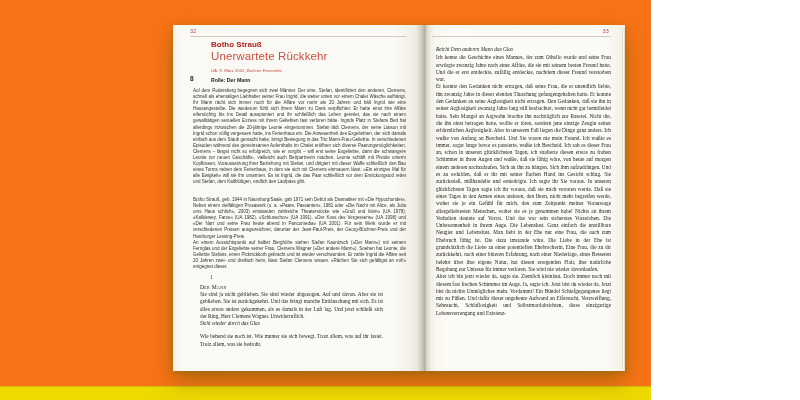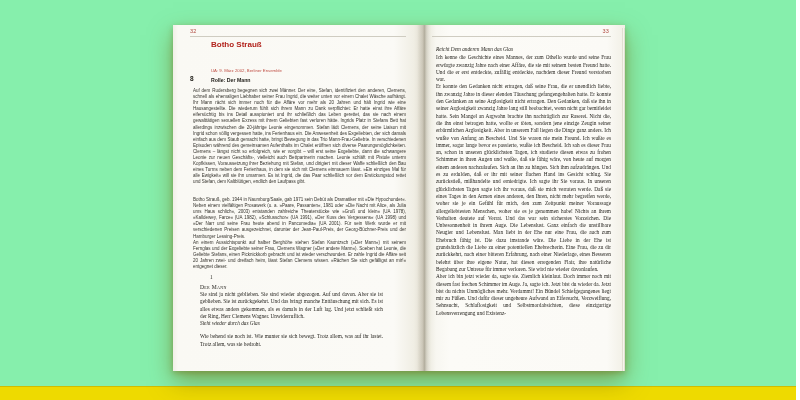--- a/index.html
+++ b/index.html
@@ -1,18 +1,18 @@
 <!DOCTYPE html>
 <html><head>
 <meta charset="utf-8">
 <style>
   html,body { margin:0; padding:0; }
   .scene {
-    position:relative; width:796px; height:400px; overflow:hidden;
-    background:#86efac;
+    position:relative; width:651px; height:400px; overflow:hidden;
+    background:#f97316;
     font-family:"Liberation Sans", sans-serif;
   }
   .bottom-band {
     position:absolute; left:0; top:386px; width:800px; height:14px;
     background:#eeda00; border-top:1px solid rgba(120,100,0,0.25);
   }
   .book {
     position:absolute; left:173px; top:25px; width:452px; height:346px;
     box-shadow:0 10px 22px rgba(110,95,0,0.50), 0 2px 6px rgba(110,95,0,0.35);
   }
@@ -73,20 +73,21 @@
 <div class="scene">
   <div class="bottom-band"></div>
 
   <div class="book">
 
     <div class="page page-left">
       <div class="pagenum pagenum-left">32</div>
       <div class="rule rule-left"></div>
 
       <h1 class="author">Botho Strauß</h1>
+      <h2 class="title">Unerwartete Rückkehr</h2>
       <div class="premiere">UA: 9. März 2002, Berliner Ensemble</div>
 
       <div class="chapter-num">8</div>
       <div class="role">Rolle: Der Mann</div>
 
       <p class="sans synopsis">Auf dem Rudersberg begegnen sich zwei Männer. Der eine, Stefan, identifiziert den anderen, Clemens, schnell als ehemaligen Liebhaber seiner Frau Ingrid, die weiter unten vor einem Chalet Wäsche aufhängt. Ihr Mann rächt sich immer noch für die Affäre vor mehr als 20 Jahren und hält Ingrid wie eine Hausangestellte. Die wiederum fühlt sich ihrem Mann zu Dank verpflichtet: Er hatte einst ihre Affäre eifersüchtig bis ins Detail ausspioniert und ihr schließlich das Leben gerettet, das sie nach einem gewalttätigen sexuellen Exzess mit ihrem Geliebten fast verloren hätte. Ingrids Platz in Stefans Bett hat allerdings inzwischen die 20-jährige Leonie eingenommen. Stefan lädt Clemens, der seine Liaison mit Ingrid schon völlig vergessen hatte, ins Ferienhaus ein. Die Anwesenheit des Exgeliebten, der sich damals einfach aus dem Staub gemacht hatte, bringt Bewegung in das Trio Mann-Frau-Geliebte. In verschiedenen Episoden während des gemeinsamen Aufenthalts im Chalet eröffnen sich diverse Paarungsmöglichkeiten. Clemens – längst nicht so erfolgreich, wie er vorgibt – will erst seine Exgeliebte, dann die schwangere Leonie zur neuen Geschäfts-, vielleicht auch Bettpartnerin machen. Leonie schläft mit Pistole unterm Kopfkissen, Voraussetzung ihrer Beziehung mit Stefan, und dirigiert mit dieser Waffe schließlich den Bau eines Turms neben dem Ferienhaus, in dem sie sich mit Clemens einmauern lässt. »Ein einziges Mal für alle Ewigkeit« will sie ihn umarmen. Es ist Ingrid, die das Paar schließlich vor dem Erstickungstod rettet und Stefan, dem Kaltblütigen, endlich den Laufpass gibt.</p>
       <p class="sans bio">Botho Strauß, geb. 1944 in Naumburg/Saale, gab 1971 sein Debüt als Dramatiker mit »Die Hypochonder«. Neben einem vielfältigen Prosawerk (u. a. »Paare, Passanten«, 1981 oder »Die Nacht mit Alice, als Julia ums Haus schlich«, 2003) entstanden zahlreiche Theaterstücke wie »Groß und klein« (UA 1978), »Kalldewey, Farce« (UA 1982), »Schlusschor« (UA 1991), »Der Kuss des Vergessens« (UA 1998) und »Der Narr und seine Frau heute abend in Pancomedia« (UA 2001). Für sein Werk wurde er mit verschiedenen Preisen ausgezeichnet, darunter der Jean-Paul-Preis, der Georg-Büchner-Preis und der Hamburger Lessing-Preis.</p>
       <p class="sans setup">An einem Aussichtspunkt auf halber Berghöhe stehen Stefan Kauntzsch (»Der Mann«) mit seinem Fernglas und der Exgeliebte seiner Frau, Clemens Wagner (»Der andere Mann«). Soeben hat Leonie, die Geliebte Stefans, einen Picknickkorb gebracht und ist wieder verschwunden. Er zahle Ingrid die Affäre seit 20 Jahren zwei- und dreifach heim, lässt Stefan Clemens wissen. »Rächen Sie sich gefälligst an mir!« entgegnet dieser.</p>
 
       <div class="play">

